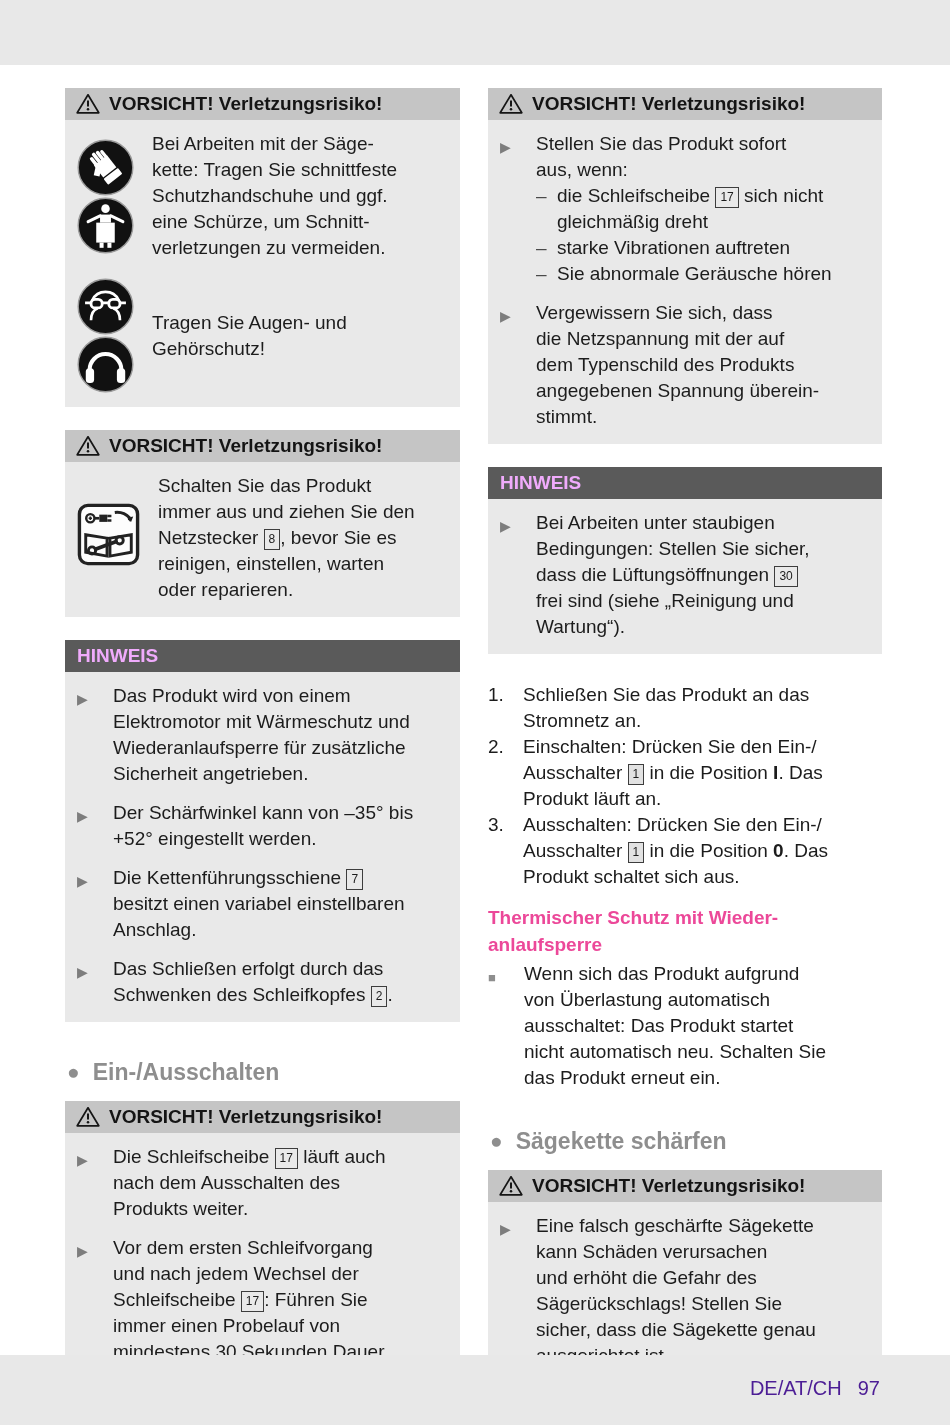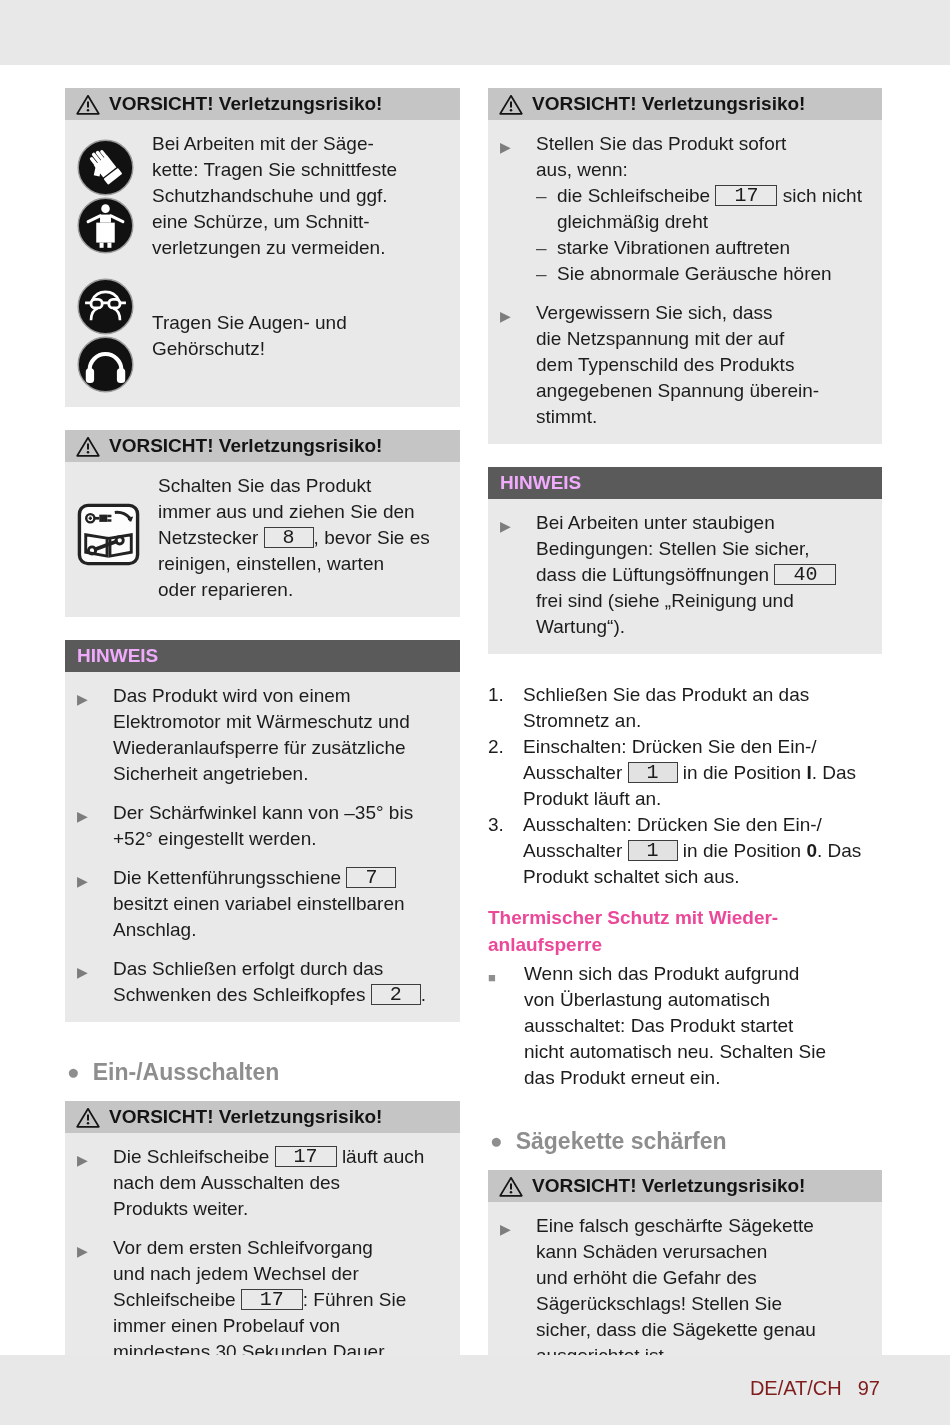--- a/index.html
+++ b/index.html
@@ -1,26 +1,26 @@
 <!DOCTYPE html>
 <html><head>
 <meta charset="utf-8">
 <style>
   html,body { margin:0; padding:0; background:#fff; }
   body { font-family:"Liberation Sans", sans-serif; }
   .page { position:relative; width:950px; height:1425px; background:#ffffff; overflow:hidden; }
   .band-top { height:65px; background:#e8e8e8; }
   .band-bottom { position:absolute; left:0; right:0; bottom:0; height:70px; background:#e8e8e8; }
-  .footer { position:absolute; right:70px; top:22px; font-size:20px; color:#7f1d1d; display:flex; gap:16px; }
+  .footer { position:absolute; right:70px; top:22px; font-size:20px; color:#4c1d95; display:flex; gap:16px; }
   .cols { display:flex; padding:23px 0 0 65px; gap:28px; }
   .col-l { width:395px; }
   .col-r { width:394px; }
 
   .warn { margin-bottom:23px; }
-  .warn-h { display:flex; align-items:center; gap:9px; background:#c5c5c5; padding:5px 11px; }
+  .warn-h { display:flex; gap:9px; background:#c5c5c5; padding:5px 11px; }
   .warn-title { font-size:19px; font-weight:bold; color:#141414; }
   .box-b { background:#e9e9e9; padding:11px 8px 14px 12px; font-size:19px; line-height:26px; color:#1c1c1c; }
   .pre { white-space:pre-line; }
 
   .ppe-row { display:flex; align-items:center; gap:18px; }
   .ppe-row + .ppe-row { margin-top:17px; }
   .icon-col { display:flex; flex-direction:column; gap:1px; flex:none; }
 
   .bul { display:flex; }
   .bul + .bul { margin-top:13px; }
@@ -37,21 +37,21 @@
   .sec .dot { font-size:21px; line-height:1; padding-bottom:2px; }
 
   .steps { margin-top:28px; font-size:19px; line-height:26px; color:#1c1c1c; }
   .step { display:flex; }
   .step .n { flex:none; width:35px; }
 
   .subhead { font-size:19px; font-weight:bold; color:#ec4899; line-height:27px; margin-top:14px; white-space:pre-line; }
   .sq { display:flex; margin-top:3px; font-size:19px; line-height:26px; color:#1c1c1c; }
   .sq .s { flex:none; width:36px; color:#8e8e8e; font-size:13px; padding-top:4px; }
 
-  .ref { display:inline-block; border:1.5px solid #3d3d3d; padding:0 18px; font-size:20px; line-height:19px; vertical-align:1px; background:transparent;font-family:Liberation Mono, monospace; }
+  .ref { display:inline-block; border:1.5px solid #3d3d3d; padding:0 4px; font-size:12px; line-height:19px; vertical-align:1px; background:transparent; }
   .ref.shaded { background:#e2e2e2; }
   .bold { font-weight:bold; }
   .unplug-wrap { flex:none; }
 </style>
 </head>
 <body>
 
 <div class="page">
   <div class="band-top"></div>
 
@@ -272,21 +272,21 @@
 
       <div class="warn">
         <div class="note-h">
           <span class="note-title">HINWEIS</span>
         </div>
         <div class="box-b">
           <div class="bul">
             <span class="ar">▶</span>
             <span class="bd"><span class="pre">Bei Arbeiten unter staubigen
 Bedingungen: Stellen Sie sicher,
-dass die Lüftungsöffnungen </span><span class="ref">40</span><span class="pre">
+dass die Lüftungsöffnungen </span><span class="ref">30</span><span class="pre">
 frei sind (siehe „Reinigung und
 Wartung“).</span></span>
           </div>
         </div>
       </div>
 
       <div class="steps">
         <div class="step">
           <span class="n">1.</span>
           <span class="pre">Schließen Sie das Produkt an das

